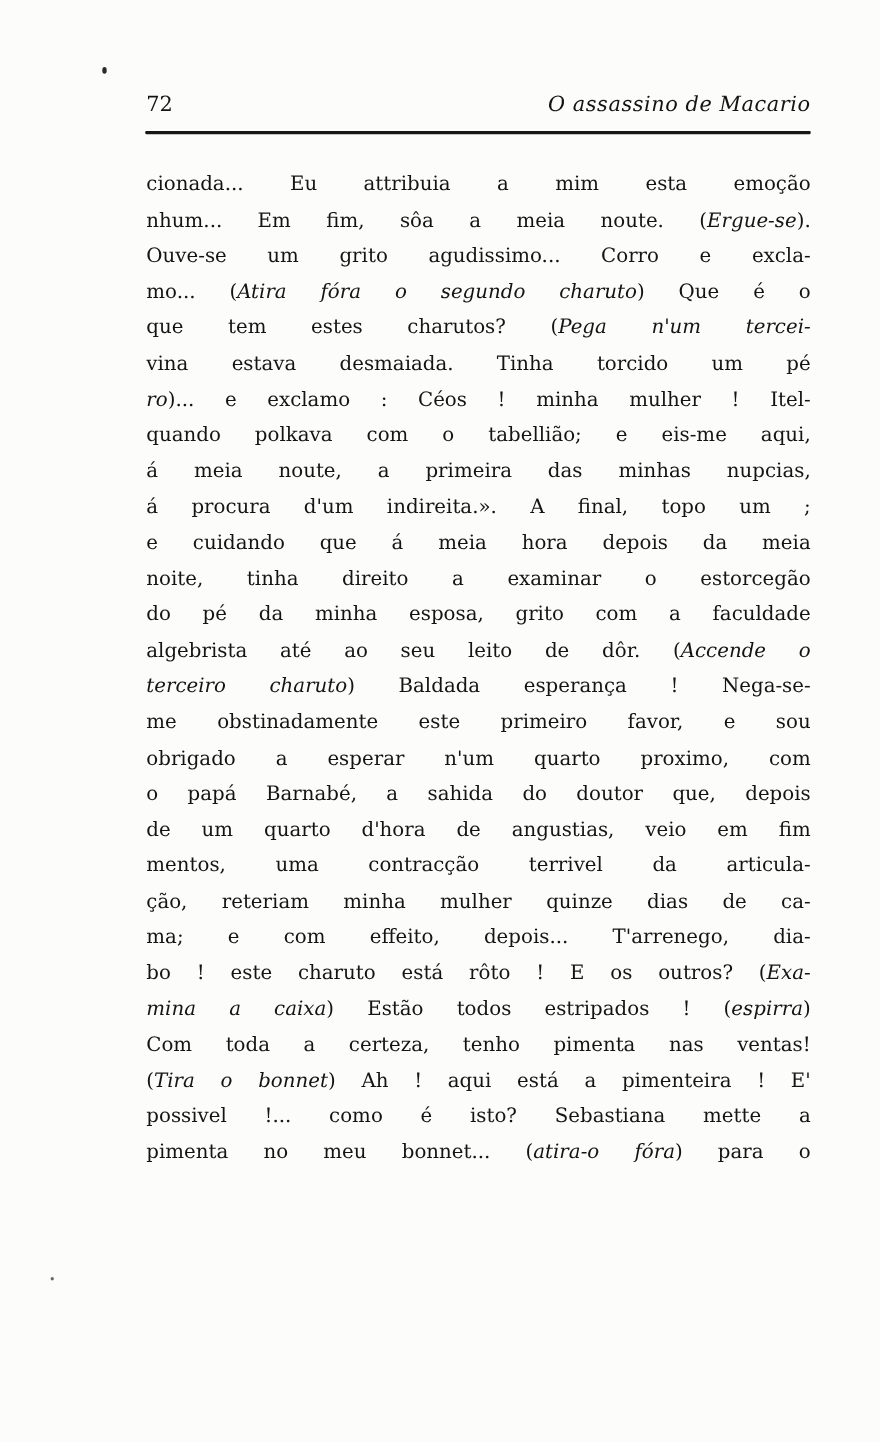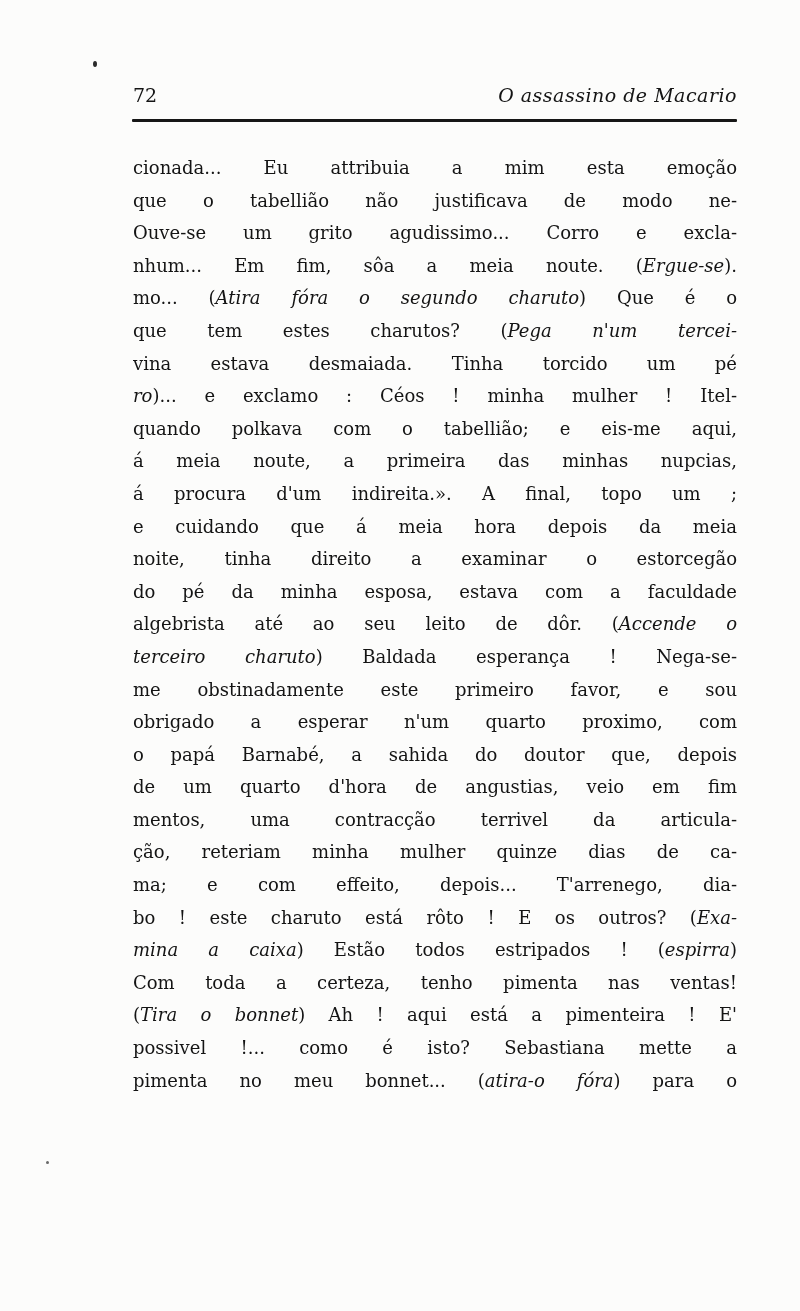--- a/index.html
+++ b/index.html
@@ -76,33 +76,32 @@
 
   <div class="header">
     <span class="page-number">72</span>
     <span class="running-title">O assassino de Macario</span>
   </div>
 
   <div class="header-rule"></div>
 
   <div class="body-text" id="body-text">
       <div class="line"><span>cionada... Eu attribuia a mim esta emoção</span></div>
-      <div class="line"><span>que o tabellião não justificava de modo ne-</span></div>
+      <div class="line"><span>nhum... Em fim, sôa a meia noute. (</span><span class="it">Ergue-se</span><span>).</span></div>
       <div class="line"><span>Ouve-se um grito agudissimo... Corro e excla-</span></div>
-      <div class="line"><span>nhum... Em fim, sôa a meia noute. (</span><span class="it">Ergue-se</span><span>).</span></div>
       <div class="line"><span>mo... (</span><span class="it">Atira fóra o segundo charuto</span><span>) Que é o</span></div>
       <div class="line"><span>que tem estes charutos? (</span><span class="it">Pega n'um tercei-</span></div>
       <div class="line"><span>vina estava desmaiada. Tinha torcido um pé</span></div>
       <div class="line"><span class="it">ro</span><span>)... e exclamo : Céos ! minha mulher ! Itel-</span></div>
       <div class="line"><span>quando polkava com o tabellião; e eis-me aqui,</span></div>
       <div class="line"><span>á meia noute, a primeira das minhas nupcias,</span></div>
       <div class="line"><span>á procura d'um indireita.». A final, topo um ;</span></div>
       <div class="line"><span>e cuidando que á meia hora depois da meia</span></div>
       <div class="line"><span>noite, tinha direito a examinar o estorcegão</span></div>
-      <div class="line"><span>do pé da minha esposa, estava com a faculdade</span></div>
+      <div class="line"><span>do pé da minha esposa, grito com a faculdade</span></div>
       <div class="line"><span>algebrista até ao seu leito de dôr. (</span><span class="it">Accende o</span></div>
       <div class="line"><span class="it">terceiro charuto</span><span>) Baldada esperança ! Nega-se-</span></div>
       <div class="line"><span>me obstinadamente este primeiro favor, e sou</span></div>
       <div class="line"><span>obrigado a esperar n'um quarto proximo, com</span></div>
       <div class="line"><span>o papá Barnabé, a sahida do doutor que, depois</span></div>
       <div class="line"><span>de um quarto d'hora de angustias, veio em fim</span></div>
       <div class="line"><span>mentos, uma contracção terrivel da articula-</span></div>
       <div class="line"><span>ção, reteriam minha mulher quinze dias de ca-</span></div>
       <div class="line"><span>ma; e com effeito, depois... T'arrenego, dia-</span></div>
       <div class="line"><span>bo ! este charuto está rôto ! E os outros? (</span><span class="it">Exa-</span></div>

